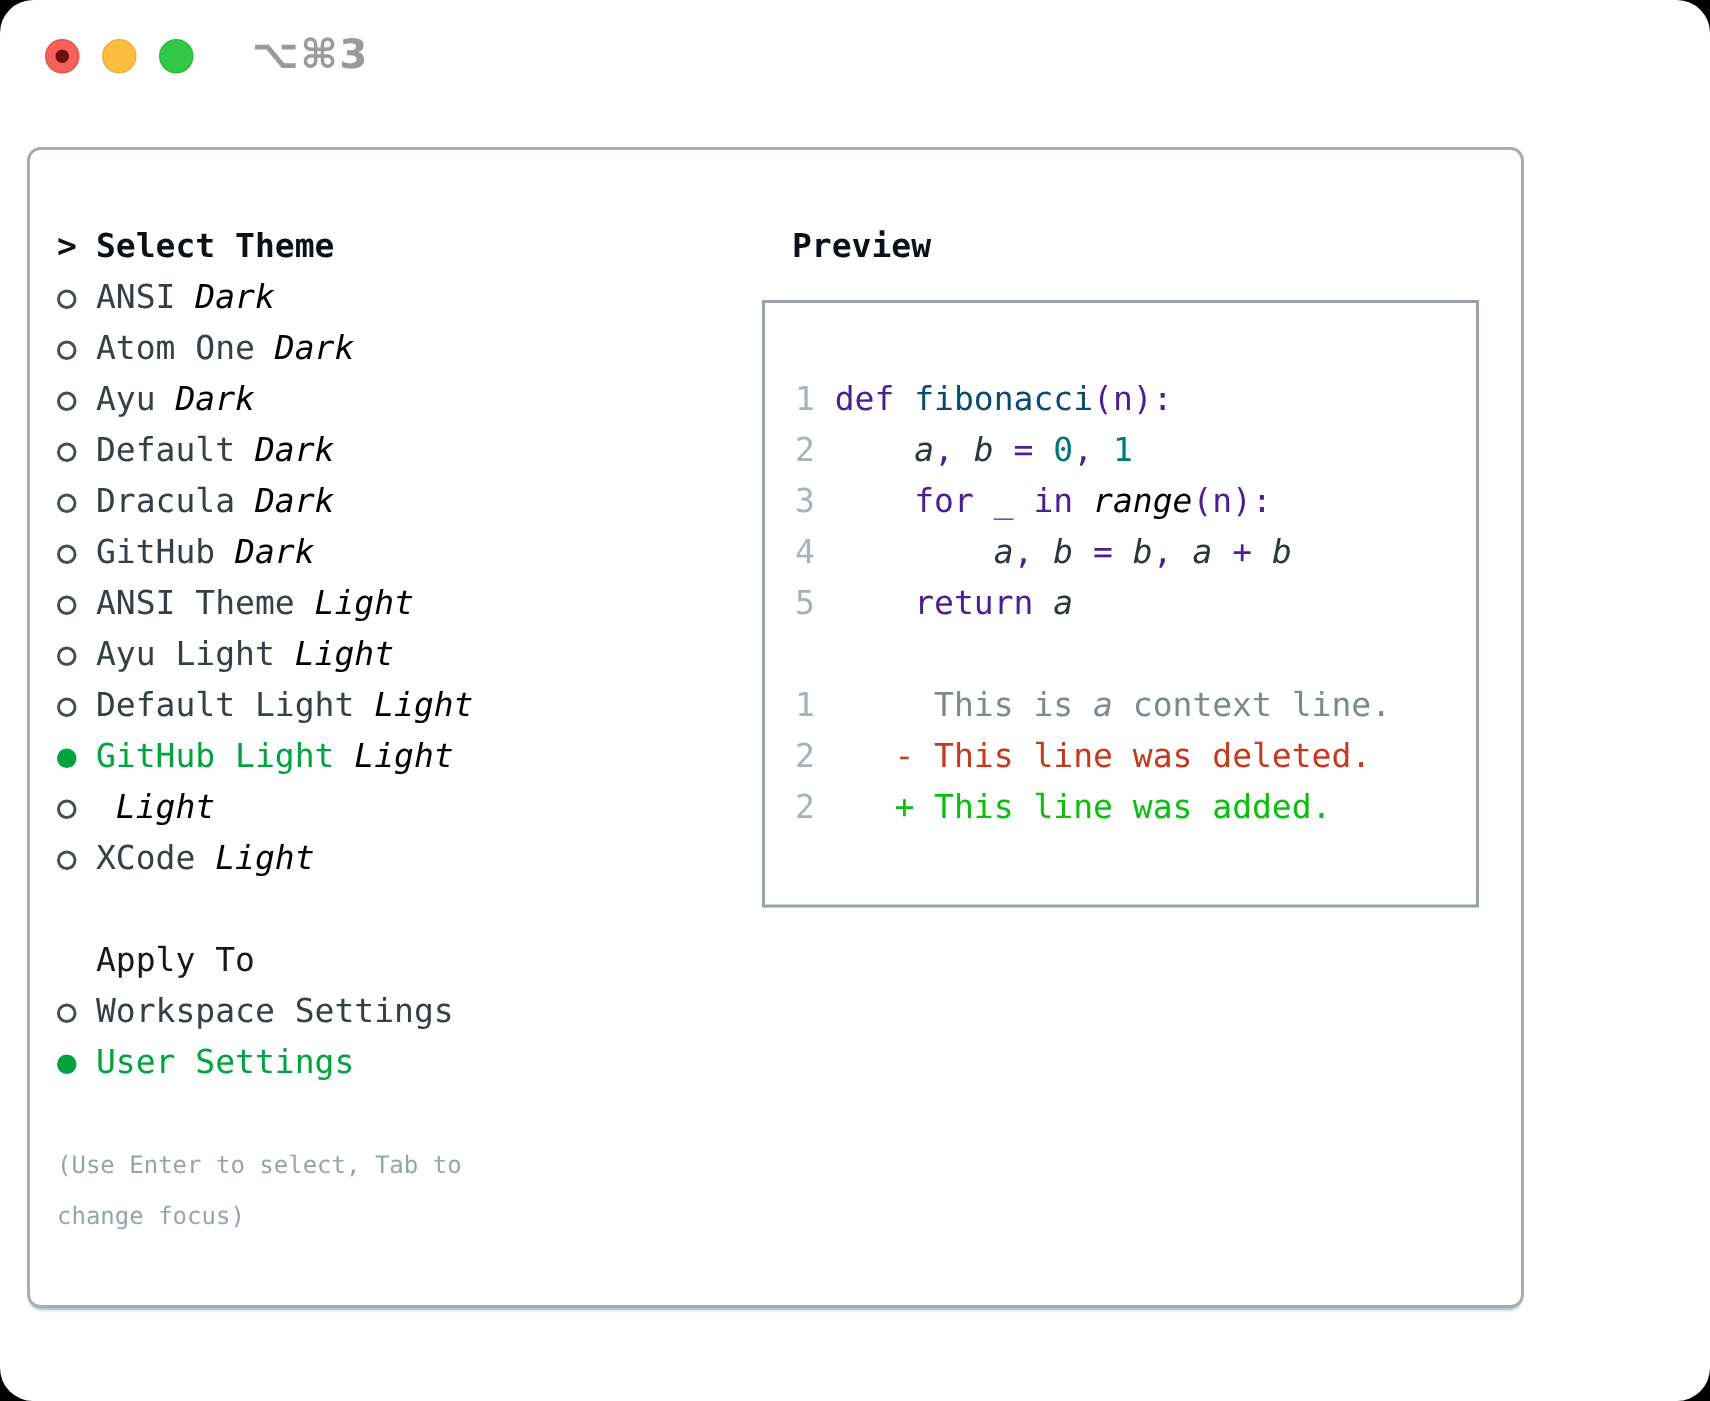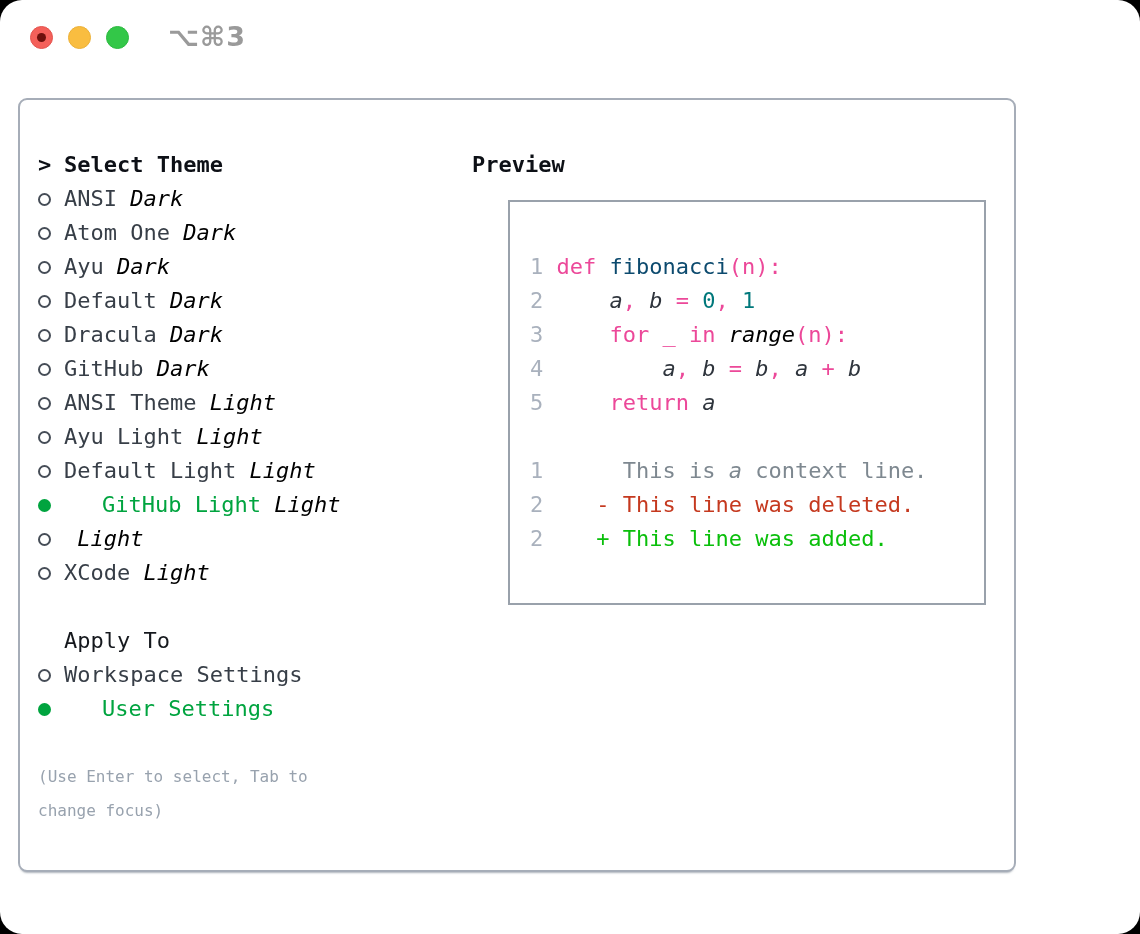--- a/index.html
+++ b/index.html
@@ -25,50 +25,50 @@
                font-weight:600; letter-spacing:1px; }
 
   
   .panel {
     position:absolute; left:18px; top:98px; width:998px; height:774px;
     border:2px solid #a6adb8; border-radius:9px; background:#fff;
     box-shadow:0 3px 2px -2px rgba(110,120,135,.55);
   }
 
   .col-left  { position:absolute; left:18px;  top:48px; }
-  .col-right { position:absolute; left:452px; top:48px; }
+  .col-right { position:absolute; left:508px; top:48px; }
 
   .row { display:flex; align-items:center; height:34px; white-space:pre;
          font-size:22px; line-height:34px; }
   .icon-cell { width:26px; flex:0 0 26px; display:flex; align-items:center; }
 
   .prompt { color:#0d1016; font-weight:bold; font-size:22px; }
   .hdr    { color:#0d1016; font-weight:bold;text-align:center; }
   .subhdr { color:#15181d; }
 
   .radio { width:13px; height:13px; border-radius:50%; border:2px solid #464d57; background:transparent; }
   .radio.on { background:#00a43f; border-color:#00a43f; }
 
   .theme-name   { color:#373e47; }
-  .theme-name.sel { color:#00a43f;margin-left:38px; }
+  .theme-name.sel { color:#00a43f; }
   .variant { color:#000000;font-style:italic; }
 
   .gap-row { height:34px; }
 
   .help { font-size:16px; line-height:34px; color:#98a2ae; white-space:pre-line; width:420px; }
 
   
   .preview-box {
     position:absolute; left:488px; top:100px; width:478px; height:405px;
     border:2px solid #99a1ab; background:#fff; padding:48px 0 0 20px; overflow:hidden;
   }
   .pline { height:34px; font-size:22px; line-height:34px; white-space:pre; }
 
   .t-ln  { color:#a9b1bd; }
-  .t-def { color:#ec4899;margin-top:42px; }
+  .t-def { color:#4c1d95;margin-top:42px; }
   .t-fn  { color:#0c4a6e; }
   .t-num { color:#00787b; }
   .t-bi  { color:#000000; font-style:italic; }
   .t-var { color:#2f353d; font-style:italic; }
   .t-ctx { color:#7e8890; }
   .t-ctxv{ color:#7e8890; font-style:italic; }
   .t-del { color:#c5391f; }
   .t-add { color:#0abf0b; }
 </style>
 </head>

